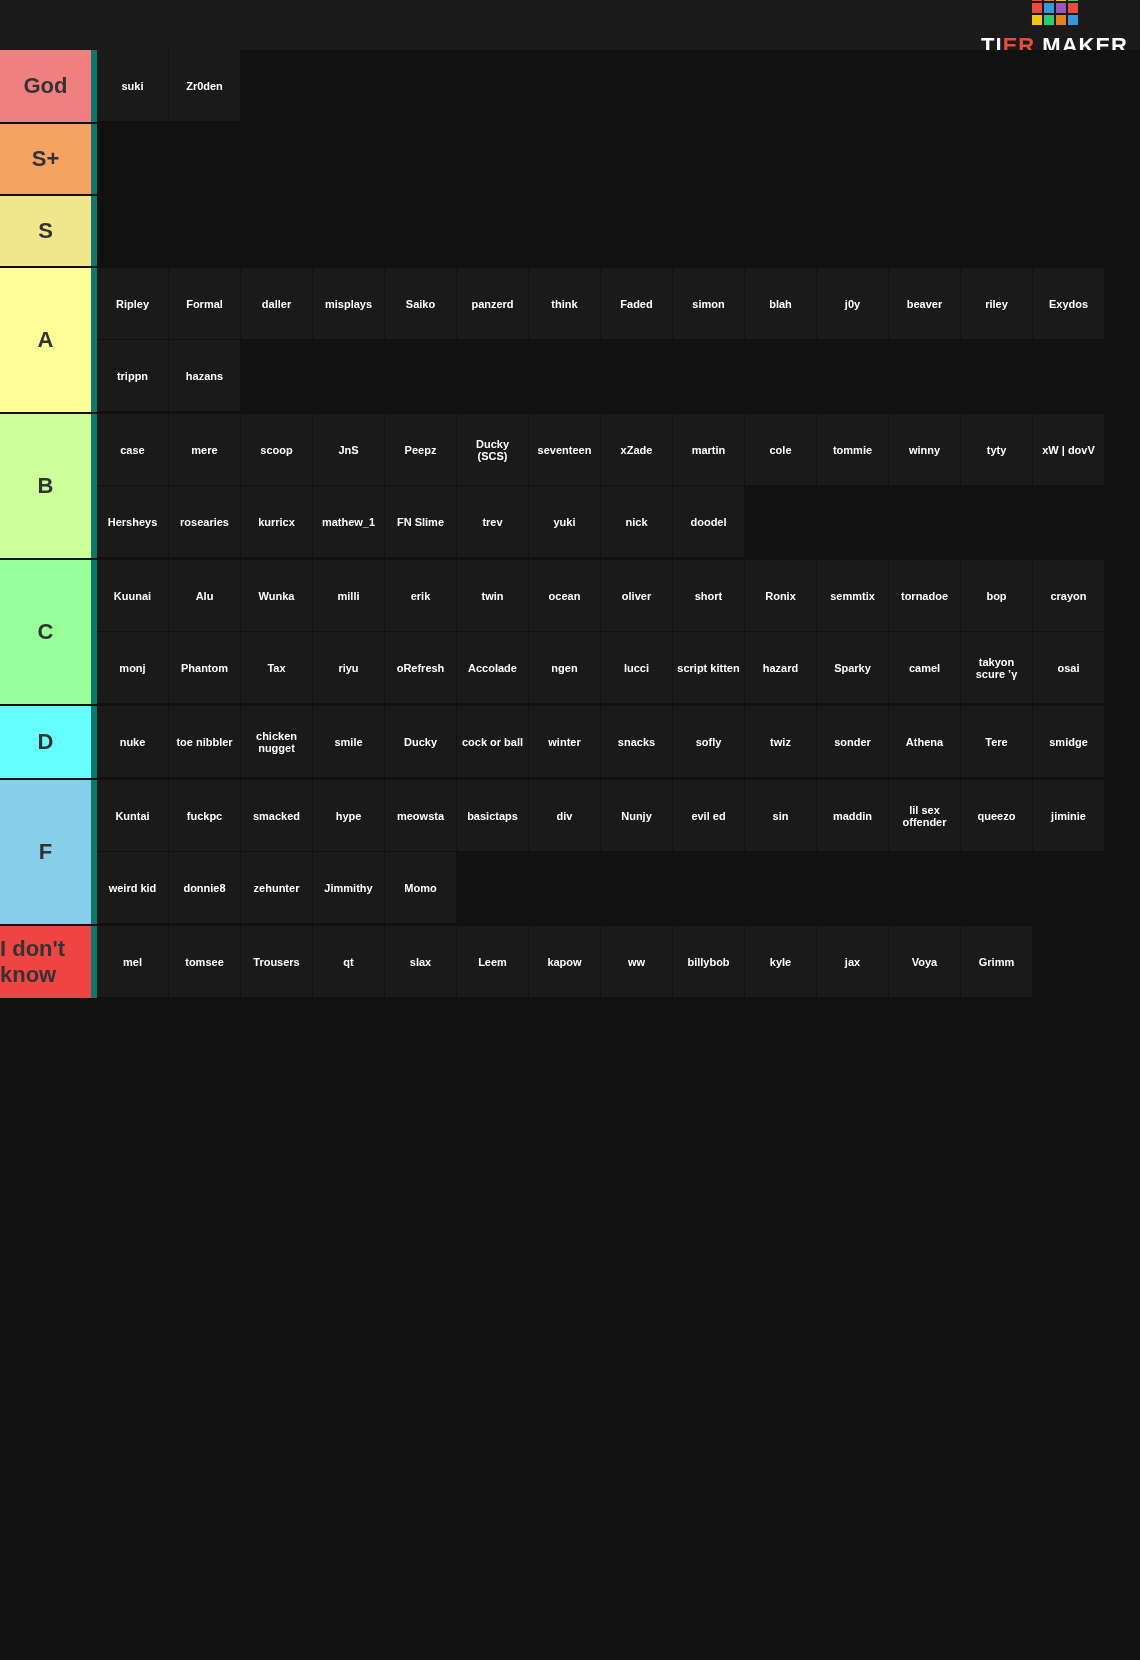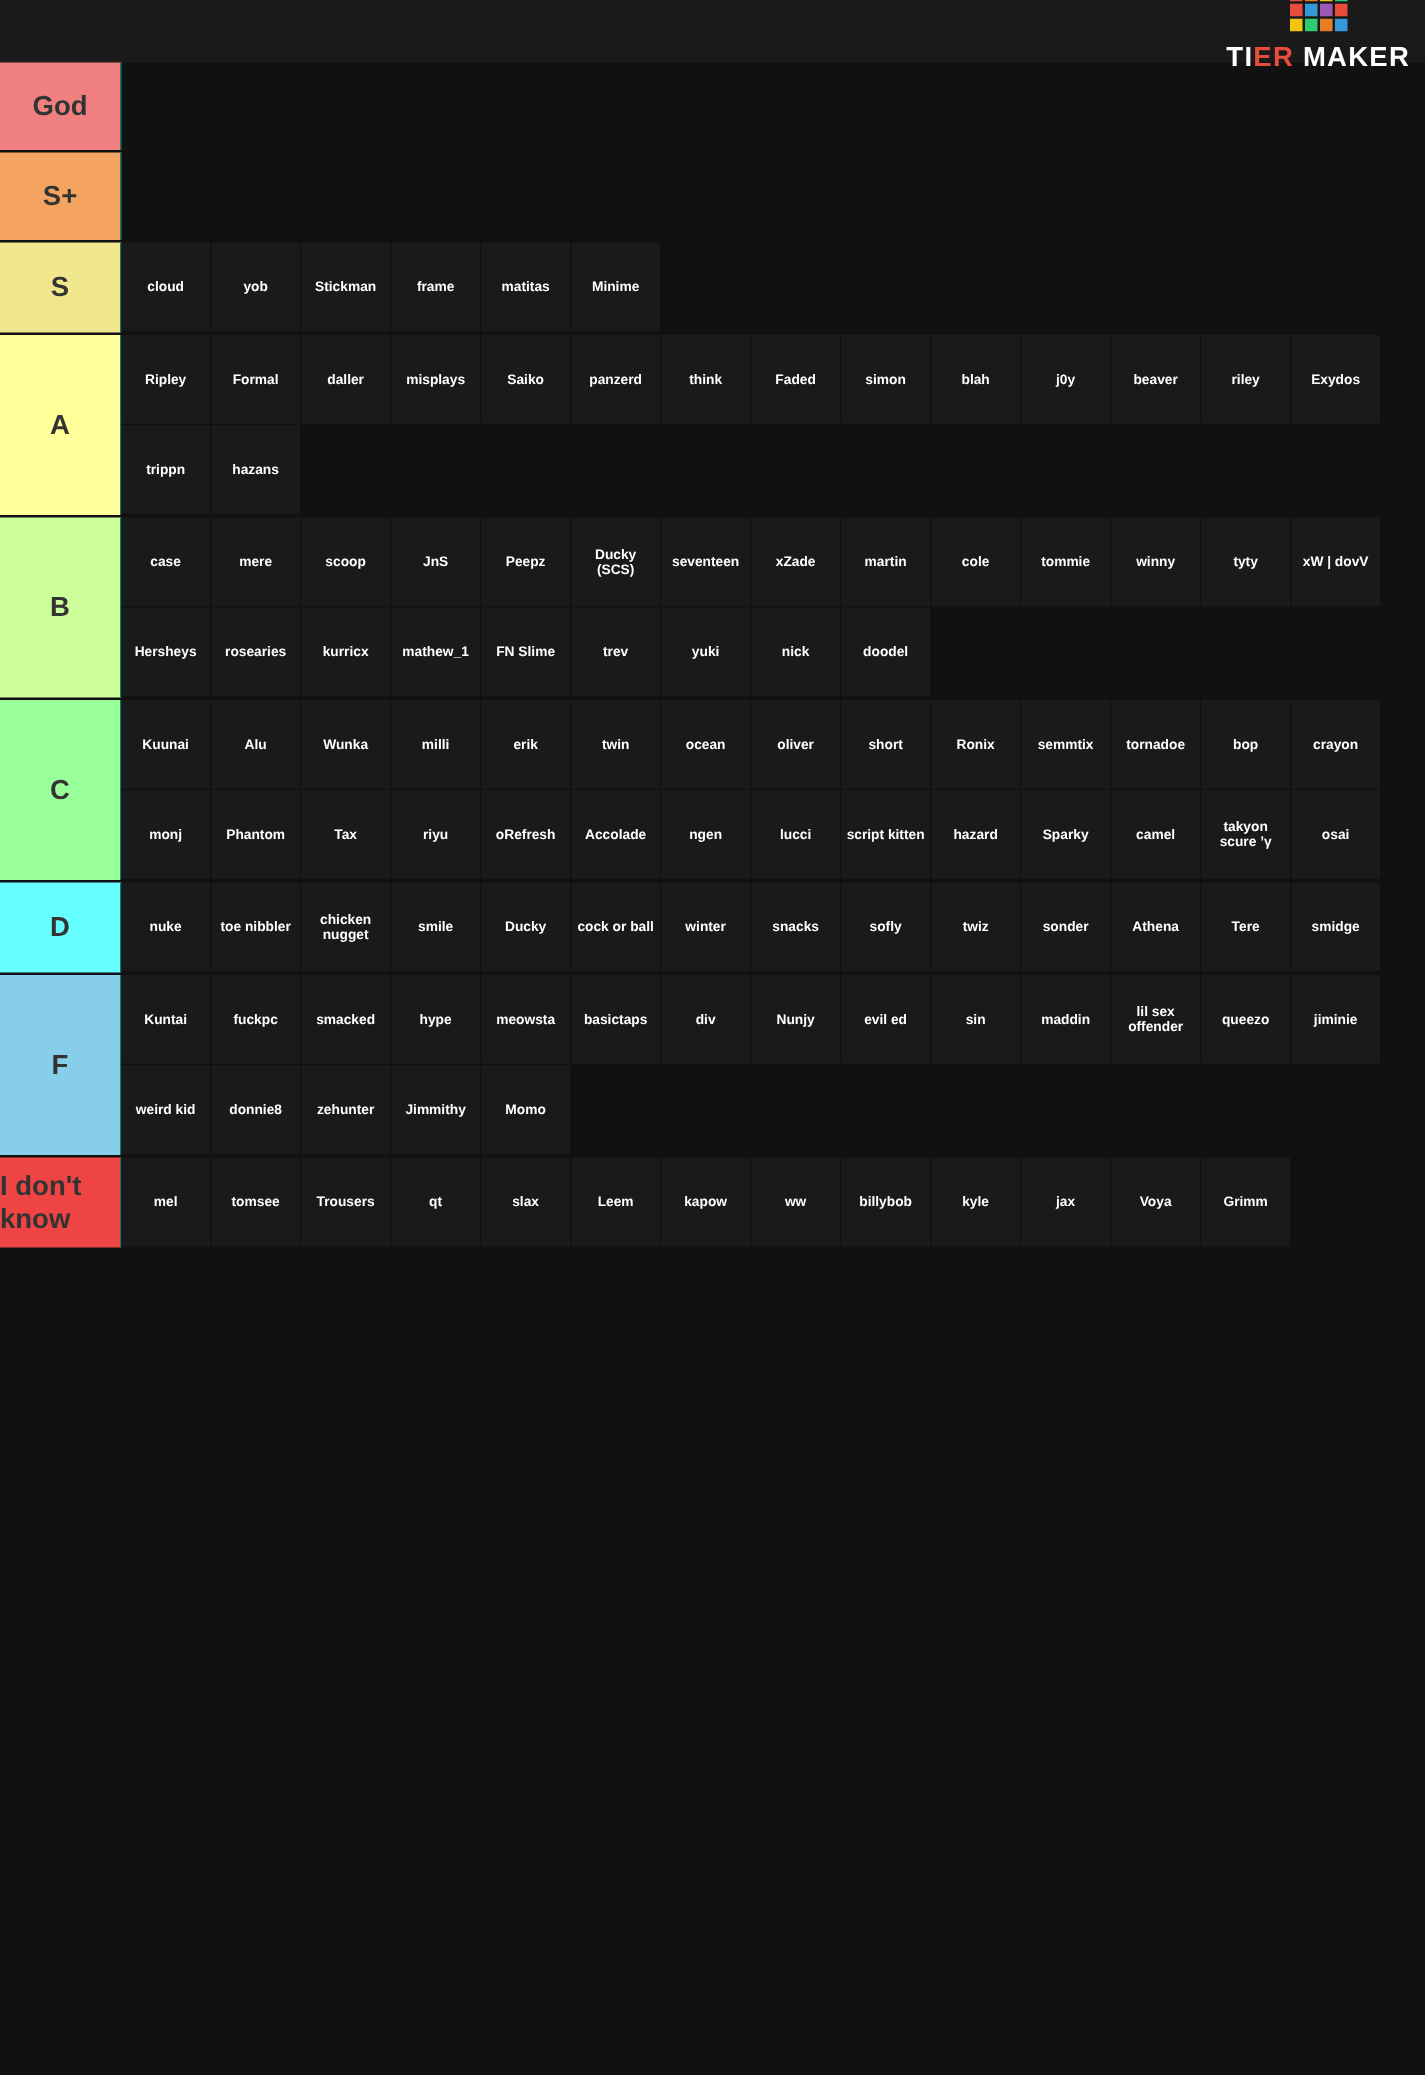--- a/index.html
+++ b/index.html
@@ -49,21 +49,21 @@
     }
     .tier-label {
       width: 97px;
       min-width: 97px;
       display: flex;
       align-items: center;
       justify-content: center;
       font-size: 22px;
       font-weight: bold;
       color: #333;
-      border-right: 1px solid #0f766e;
+      border-right: 6px solid #0f766e;
     }
     .tier-items {
       display: flex;
       flex-wrap: wrap;
       flex: 1;
     }
     .tier-item {
       width: 72px;
       min-height: 72px;
       background: #1a1a1a;
@@ -105,35 +105,31 @@
     </div>
     <div class="logo-text">
       Ti<span>ER</span> MAkER
     </div>
   </div>
 </div>
 
 <div id="tier-list">
     <div class="tier-row">
       <div class="tier-label" style="background: rgb(240, 128, 128);">God</div>
+      <div class="tier-items">
+        <div class="tier-item">suki</div>
+        <div class="tier-item">Zr0den</div>
+        <div class="tier-spacer"></div>
+      </div>
     </div>
     <div class="tier-row">
       <div class="tier-label" style="background: rgb(244, 164, 96);">S+</div>
     </div>
     <div class="tier-row">
       <div class="tier-label" style="background: rgb(240, 230, 140);">S</div>
-      <div class="tier-items">
-        <div class="tier-item">cloud</div>
-        <div class="tier-item">yob</div>
-        <div class="tier-item">Stickman</div>
-        <div class="tier-item">frame</div>
-        <div class="tier-item">matitas</div>
-        <div class="tier-item">Minime</div>
-        <div class="tier-spacer"></div>
-      </div>
     </div>
     <div class="tier-row">
       <div class="tier-label" style="background: rgb(255, 255, 153);">A</div>
       <div class="tier-items">
         <div class="tier-item">Ripley</div>
         <div class="tier-item">Formal</div>
         <div class="tier-item">daller</div>
         <div class="tier-item">misplays</div>
         <div class="tier-item">Saiko</div>
         <div class="tier-item">panzerd</div>

